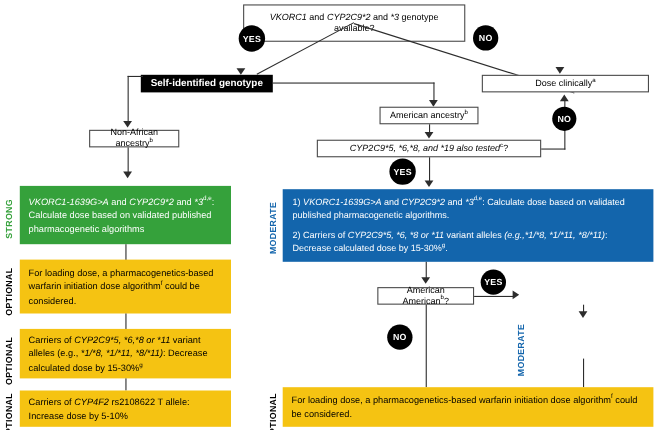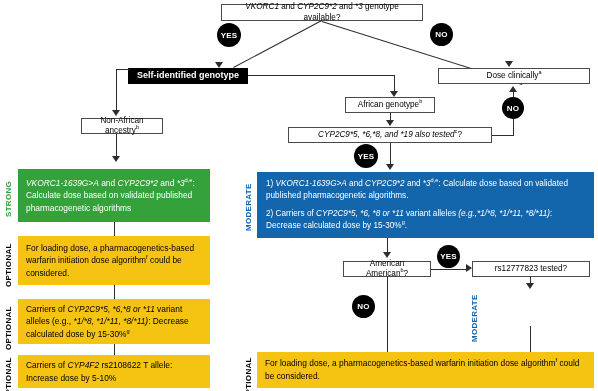--- a/index.html
+++ b/index.html
@@ -134,21 +134,21 @@
     height: 0;
     border-top: 1.3px solid #2d2d2d;
     transform-origin: 0 0;
   }
 </style>
 </head>
 <body>
 
 <div id="canvas">
 
-  <div class="node plain" style="left:221px; top:4px; width:202px; height:17px;">
+  <div class="node plain" style="left:221px; top:4px; width:202px; height:34px;">
     <span><i class="it">VKORC1</i> and <i class="it">CYP2C9*2</i> and <i class="it">*3</i> genotype available?</span>
   </div>
 
   <div class="diag" style="left:322px; top:21px; width:100px; transform: rotate(152deg);"></div>
   <div class="diag" style="left:322px; top:21px; width:210px; transform: rotate(17.5deg);"></div>
 
   <div class="badge" style="left:217px; top:23px; width:24px; height:24px;">YES</div>
   <div class="badge" style="left:430px; top:23px; width:23px; height:23px;">NO</div>
 
   <div class="arrow arrow-down" style="left:215px; top:62px;"></div>
@@ -169,21 +169,21 @@
   <div class="line vline" style="left:394px; top:75px; height:20px;"></div>
   <div class="arrow arrow-down" style="left:390px; top:91px;"></div>
 
   <div class="node plain" style="left:81px; top:118px; width:82px; height:16px;">
     <span><span>Non-African ancestry</span><sup class="sp">b</sup></span>
   </div>
   <div class="line vline" style="left:116px; top:134px; height:24px;"></div>
   <div class="arrow arrow-down" style="left:111.5px; top:156px;"></div>
 
   <div class="node plain" style="left:345px; top:97px; width:90px; height:16px;">
-    <span><span>African genotype</span><sup class="sp">b</sup></span>
+    <span><span>American ancestry</span><sup class="sp">b</sup></span>
   </div>
   <div class="line vline" style="left:389.5px; top:113px; height:10px;"></div>
   <div class="arrow arrow-down" style="left:385.5px; top:120px;"></div>
 
   <div class="node plain" style="left:288px; top:127px; width:204px; height:16px;">
     <span><i class="it">CYP2C9*5, *6,*8, and *19 also tested</i><sup class="sp">c</sup><span>?</span></span>
   </div>
 
   <div class="line hline" style="left:492px; top:135px; width:22px;"></div>
   <div class="line vline" style="left:513px; top:91px; height:45px;"></div>
@@ -242,21 +242,20 @@
   <div class="arrow arrow-down" style="left:383px; top:252px;"></div>
 
   <div class="node plain" style="left:343px; top:261px; width:88px; height:16px;">
     <span><span>American American</span><sup class="sp">b</sup><span>?</span></span>
   </div>
 
   <div class="line hline" style="left:431px; top:268.5px; width:36px;"></div>
   <div class="arrow arrow-right" style="left:466px; top:264px;"></div>
   <div class="badge" style="left:437px; top:245px; width:23px; height:23px;">YES</div>
 
-  <div class="node plain" style="left:472px; top:261px; width:118px; height:16px;">rs12777823 tested?</div>
 
   <div class="line vline" style="left:530px; top:277px; height:10px;"></div>
   <div class="arrow arrow-down" style="left:526px; top:283px;"></div>
 
   <div class="sidelabel sl-moderate" style="left:468px; top:292px; width:12px; height:52px;">MODERATE</div>
 
 
   <div class="line vline" style="left:530px; top:326px; height:26px;"></div>
 
   <div class="line vline" style="left:387px; top:277px; height:75px;"></div>

